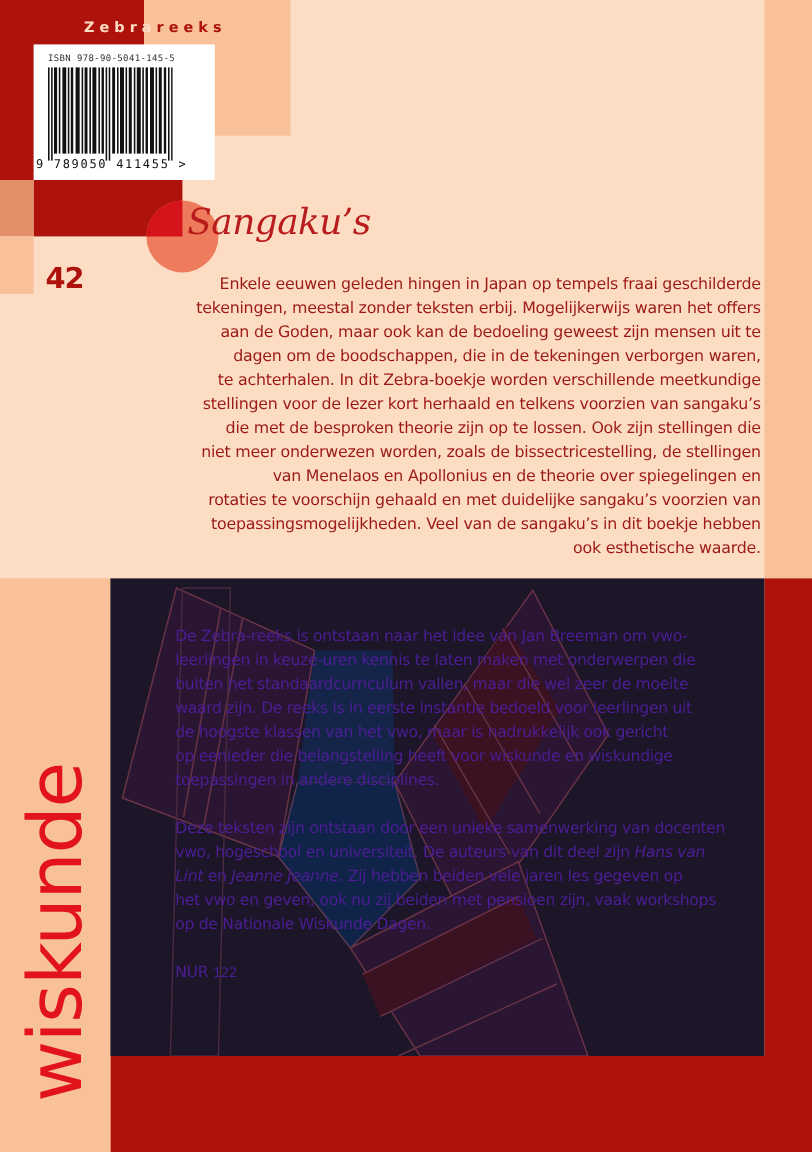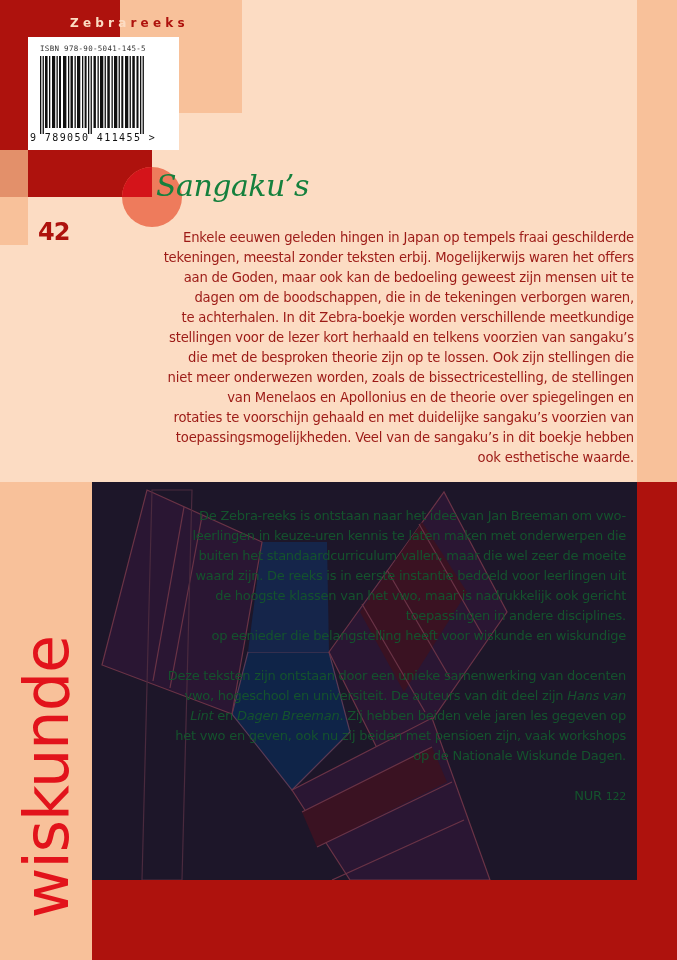--- a/index.html
+++ b/index.html
@@ -5,26 +5,26 @@
   html, body { margin:0; padding:0; }
   body { width:677px; height:960px; position:relative; overflow:hidden; background:#FCDCC3; font-family:"DejaVu Sans", sans-serif; }
   .abs { position:absolute; }
   .series-label { position:absolute; left:70px; top:16px; font-family:"DejaVu Sans", sans-serif; font-weight:bold; font-size:12px; letter-spacing:4.2px; }
   .series-label .a { color:#FCDCC3; }
   .series-label .b { color:#AE120D; }
   .barcode-box { position:absolute; left:28px; top:37px; width:124px; height:113px; background:#fff;padding-left:27px; }
   .isbn-text { position:absolute; left:12px; top:7px; font-family:"DejaVu Sans Mono", monospace; font-size:7.5px; color:#333; letter-spacing:0.3px; white-space:nowrap; }
   .bars { position:absolute; left:12px; top:19px; width:104px; height:78px; }
   .ean-digits { position:absolute; left:2px; top:95px; font-family:"DejaVu Sans Mono", monospace; font-size:10px; color:#111; letter-spacing:1.4px; white-space:nowrap; }
-  .title { position:absolute; left:156px; top:168px; font-family:"DejaVu Serif", serif; font-style:italic; font-size:30px; color:#15803d; letter-spacing:-0.5px;text-align:center; }
+  .title { position:absolute; left:156px; top:168px; font-family:"DejaVu Serif", serif; font-style:italic; font-size:30px; color:#b91c1c; letter-spacing:-0.5px;text-align:center; }
   .vol-number { position:absolute; left:38px; top:218px; font-family:"DejaVu Sans", sans-serif; font-weight:bold; font-size:24px; color:#AE120D; letter-spacing:-1px; }
   .blurb { position:absolute; left:154px; top:228px; width:480px; font-family:"DejaVu Sans", sans-serif; font-size:13.2px; line-height:20px; color:#9C1A16; letter-spacing:-0.2px; }
   .blurb div { white-space:nowrap;text-align:right; }
   .dark-panel { position:absolute; left:92px; top:482px; width:545px; height:398px; background:#1D1629; overflow:hidden; }
-  .dark-text { position:absolute; left:146px; top:506px; width:480px; font-family:"DejaVu Sans", sans-serif; font-size:13px; line-height:20px; color:#14532d; letter-spacing:-0.25px;text-align:right; }
+  .dark-text { position:absolute; left:146px; top:521px; width:480px; font-family:"DejaVu Sans", sans-serif; font-size:13px; line-height:20px; color:#4c1d95; letter-spacing:-0.25px; }
   .dark-text div { white-space:nowrap; }
   .dark-text .gap { height:20px; }
   .dark-text i { font-style:italic; }
   .nur { font-size:13px; }
   .nur small { font-size:11px; }
   .subject { position:absolute; left:0; top:482px; width:92px; height:478px; background:#F8C19A; overflow:hidden; }
   .subject-text { position:absolute; left:46px; top:295px; transform:translate(-50%,-50%) rotate(-90deg); font-family:"DejaVu Sans", sans-serif; font-size:62px; color:#E2131B; white-space:nowrap; letter-spacing:-1px; }
 </style>
 </head>
 <body>
@@ -140,23 +140,23 @@
     </g>
   </svg>
 </div>
 
 <div class="dark-text">
   <div>De Zebra-reeks is ontstaan naar het idee van Jan Breeman om vwo-</div>
   <div>leerlingen in keuze-uren kennis te laten maken met onderwerpen die</div>
   <div>buiten het standaardcurriculum vallen, maar die wel zeer de moeite</div>
   <div>waard zijn. De reeks is in eerste instantie bedoeld voor leerlingen uit</div>
   <div>de hoogste klassen van het vwo, maar is nadrukkelijk ook gericht</div>
+  <div>op eenieder die belangstelling heeft voor wiskunde en wiskundige</div>
   <div>toepassingen in andere disciplines.</div>
-  <div>op eenieder die belangstelling heeft voor wiskunde en wiskundige</div>
   <div class="gap"></div>
   <div>Deze teksten zijn ontstaan door een unieke samenwerking van docenten</div>
   <div><span>vwo, hogeschool en universiteit. De auteurs van dit deel zijn </span><i>Hans van</i></div>
-  <div><i>Lint</i><span style="white-space:pre;"> en </span><i>Dagen Breeman</i><span>. Zij hebben beiden vele jaren les gegeven op</span></div>
+  <div><i>Lint</i><span style="white-space:pre;"> en </span><i>Jeanne Jeanne</i><span>. Zij hebben beiden vele jaren les gegeven op</span></div>
   <div>het vwo en geven, ook nu zij beiden met pensioen zijn, vaak workshops</div>
   <div>op de Nationale Wiskunde Dagen.</div>
   <div class="gap"></div>
   <div class="nur"><span>NUR</span> <small>122</small></div>
 </div>
 
 </body></html>

